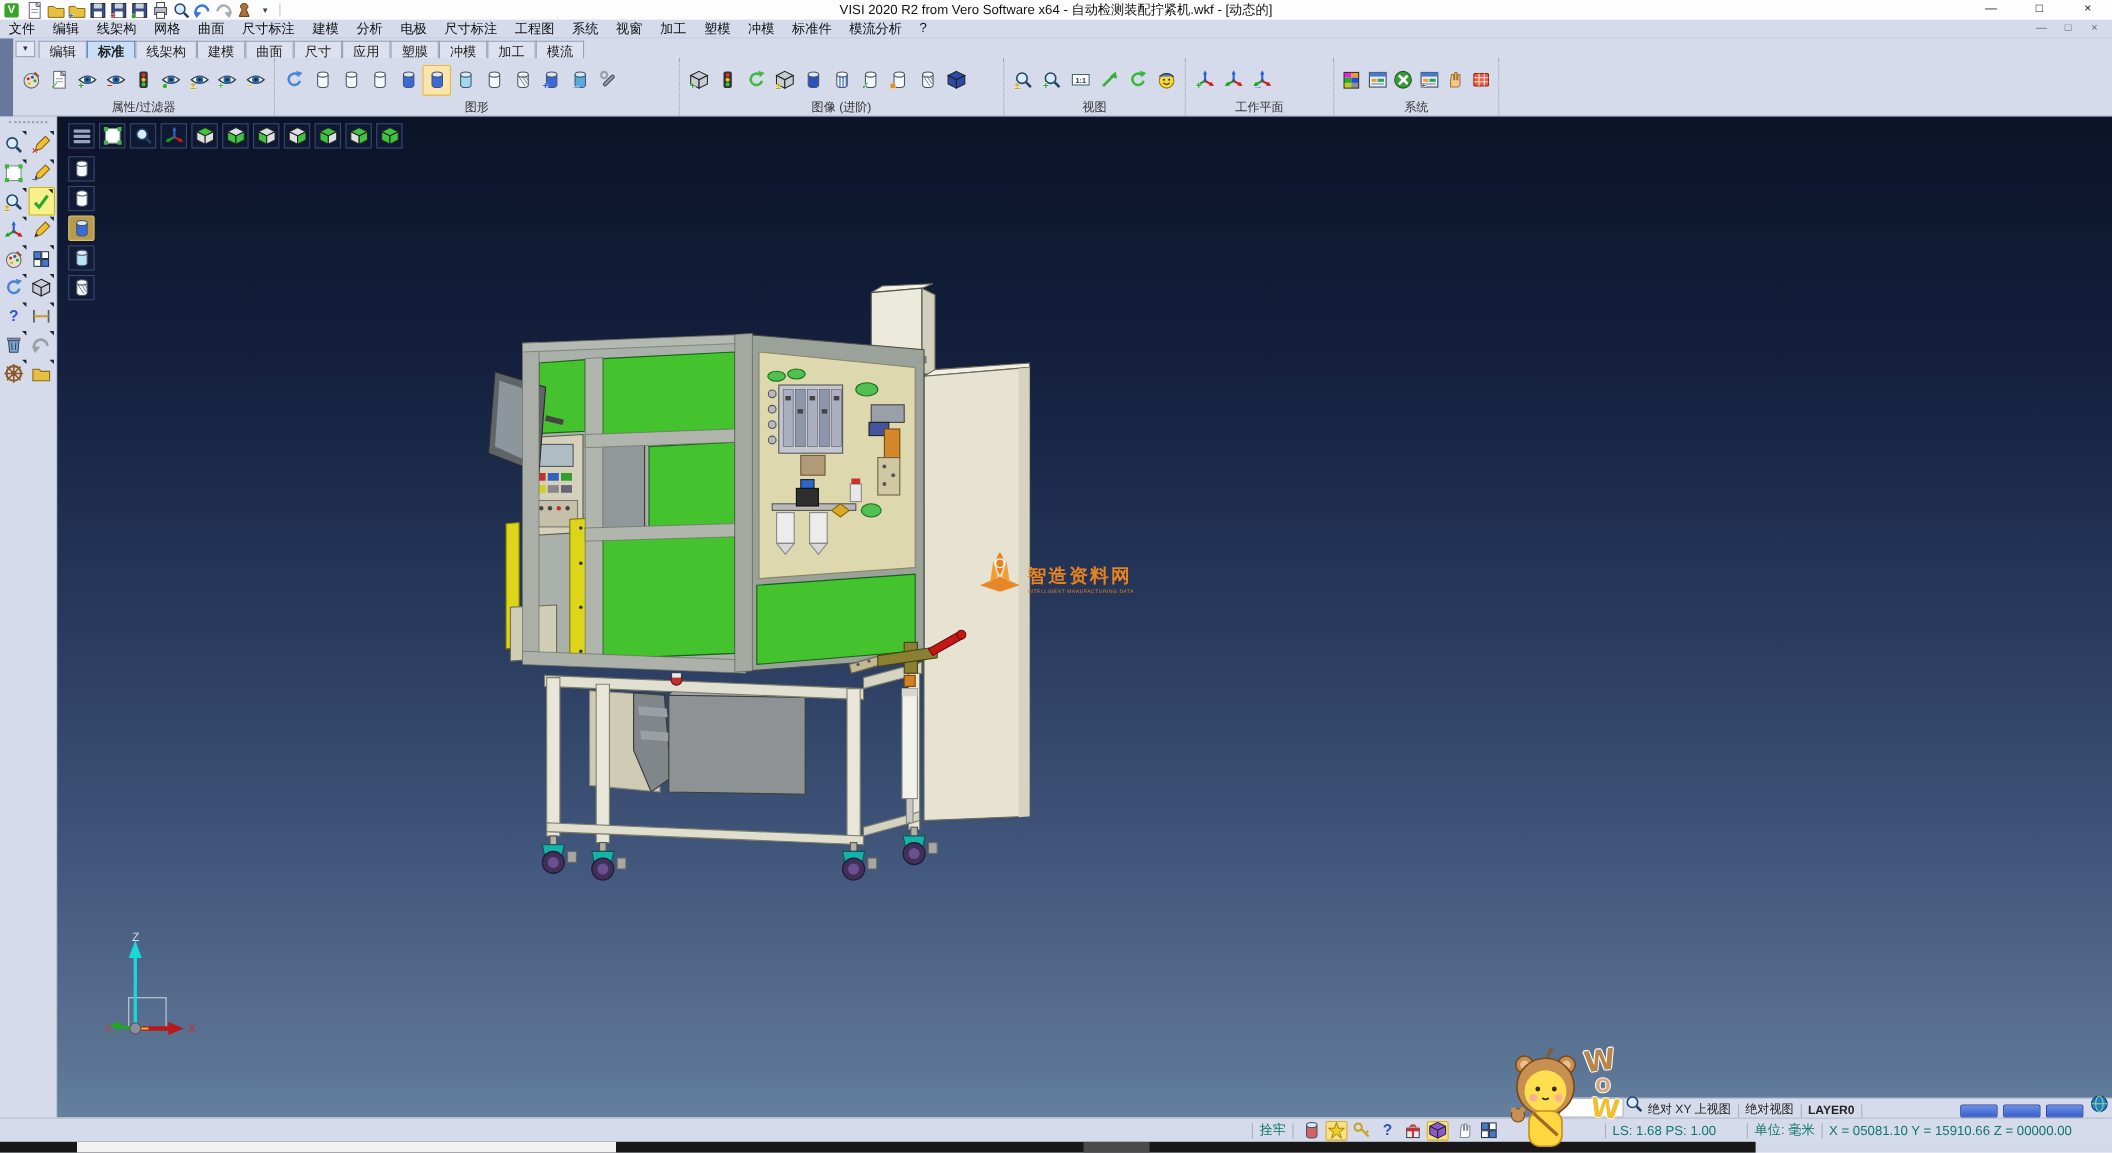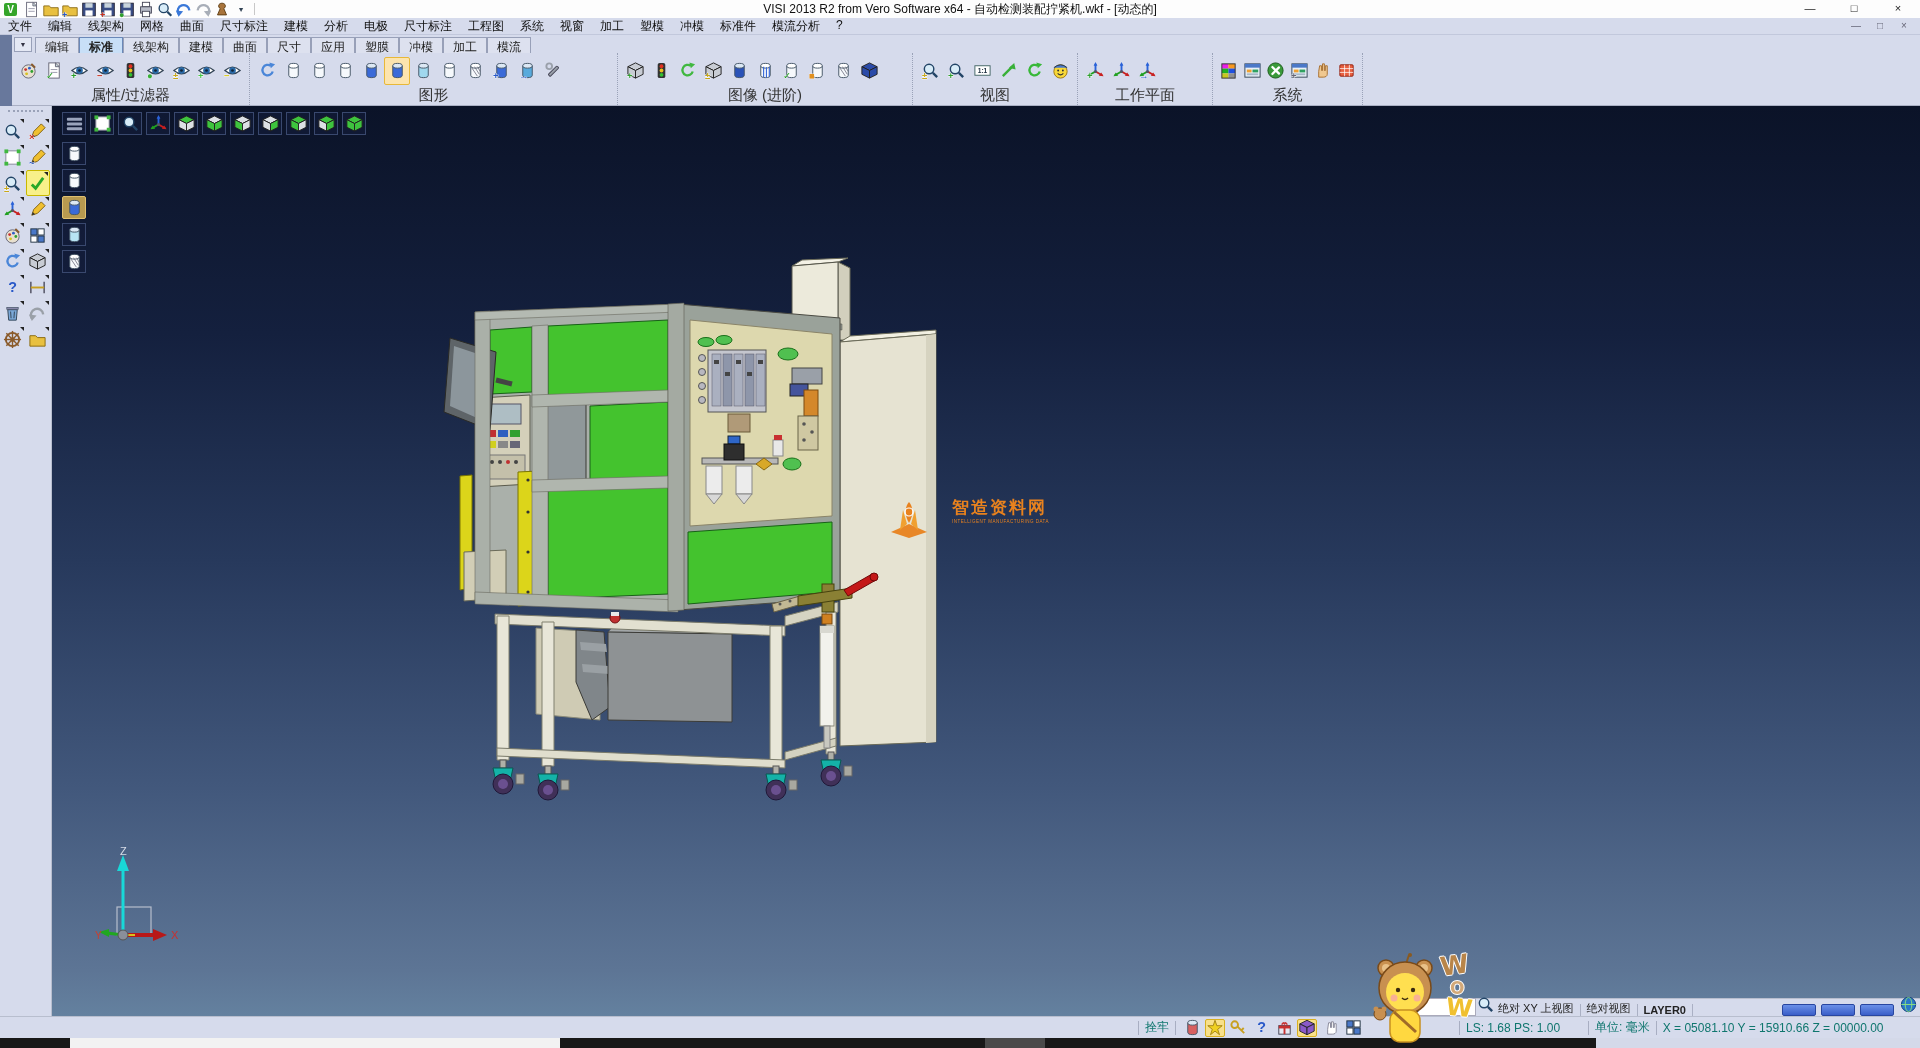--- a/index.html
+++ b/index.html
@@ -35,21 +35,21 @@
   .tab { padding:1px 9px; border:1px solid #98a0b8; border-bottom:none; background:#dde1ef;
     height:16px; color:#222; }
   .tab.active { background:#c8dff7; font-weight:bold; border-color:#6a88b8; }
   .edge-strip { position:absolute; left:0; top:35px; width:12px; height:71px; background:#68789c; }
 
   
   .ribbon { position:absolute; left:12px; top:53px; width:1908px; height:53px;
     background:#d6dbec; border-bottom:1px solid #aab0c4; display:flex; }
   .rgroup { height:100%; border-right:1px dotted #9aa2b8; display:flex; flex-direction:column; }
   .rgroup .icons { flex:1; display:flex; align-items:center; padding:2px 4px 0 4px; }
-  .rgroup .glabel { text-align:center; font-size:15px; color:#333; padding-bottom:0; }
+  .rgroup .glabel { text-align:center; font-size:11px; color:#333; padding-bottom:0; }
   .g0{width:238px}.g1{width:368px}.g2{width:295px}.g3{width:165px}.g4{width:135px}.g5{width:150px}
   .ribbon .ic { width:26px; height:28px; display:flex; align-items:center; justify-content:center; }
   .ic.sel { background:#fce4ae; border:1px solid #e8b838; border-radius:2px; }
 
   
   .lefttb { position:absolute; left:0; top:106px; width:52px; height:910px;
     background:#d6dbec; border-right:1px solid #b8bece; }
   .lefttb .grip { height:6px; margin:4px 8px 2px 8px; border-top:2px dotted #9aa2b8; }
   .lefttb .grid { display:grid; grid-template-columns:25px 25px; justify-content:center; }
   .lefttb .ic { width:24px; height:26px; display:flex; align-items:center; justify-content:center;
@@ -61,22 +61,22 @@
   
   .viewport { position:absolute; left:52px; top:106px; width:1868px; height:910px;
     background:linear-gradient(180deg,#0b1328 0%,#14203e 25%,#27395c 50%,#42587c 75%,#5d7595 95%,#64819f 100%);
     overflow:hidden; }
   .vtoolrow { position:absolute; left:10px; top:6px; display:flex; gap:4px; }
   .vtoolrow .ic, .vstrip .ic { width:24px; height:23px; background:rgba(20,30,60,.55);
     border:1px solid #39486e; display:flex; align-items:center; justify-content:center; }
   .vstrip { position:absolute; left:10px; top:36px; display:flex; flex-direction:column; gap:4px; }
   .vstrip .ic.sel { background:#b89a50; border-color:#e0c070; }
 
-  .watermark { position:absolute; left:836px; top:390px; width:170px; display:flex; gap:18px;
-    align-items:flex-start; }
+  .watermark { position:absolute; left:836px; top:390px; width:170px; display:flex; gap:0;
+    align-items:flex-end; }
   .wm-text .t1 { color:#e8821e; font-size:17px; font-weight:bold; letter-spacing:2px; white-space:nowrap; }
   .wm-text .t2 { color:#e8821e; font-size:4.5px; letter-spacing:.5px; white-space:nowrap; }
 
   .axis-triad { position:absolute; left:43px; top:739px; }
 
   
   .ovrow { position:absolute; left:1404px; top:998px; width:516px; height:18px;
     background:#d6dbec; border-top:1px solid #b8bece; display:flex; align-items:flex-end;
     font-size:11px; color:#222; z-index:20; }
   .searchbox { width:72px; height:18px; background:#fff; border:1px solid #aab; display:flex;
@@ -198,21 +198,21 @@
             <path d="M10,3 c4,0 5,4 2,6 l3,7 h-10 l3,-7 c-3,-2 -2,-6 2,-6 z" fill="#a8743c" stroke="#5a3a10"></path>
           </svg>
         </span>
         <span class="ic">
           <svg viewBox="0 0 20 20" width="19" height="19">
             <text x="10" y="13" text-anchor="middle" font-size="8" fill="#345">▼</text>
           </svg>
         </span>
       </div>
     <div class="qat-sep"></div>
-    <div class="win-title">VISI 2013 R2 from Vero Software x64 - 自动检测装配拧紧机.wkf - [动态的]</div>
+    <div class="win-title">VISI 2020 R2 from Vero Software x64 - 自动检测装配拧紧机.wkf - [动态的]</div>
     <div class="win-controls">
       <div class="win-btn">—</div>
       <div class="win-btn">□</div>
       <div class="win-btn">×</div>
     </div>
   </div>
 
   <div class="menubar">
     <div style="display:flex">
         <span class="mi">文件</span>

